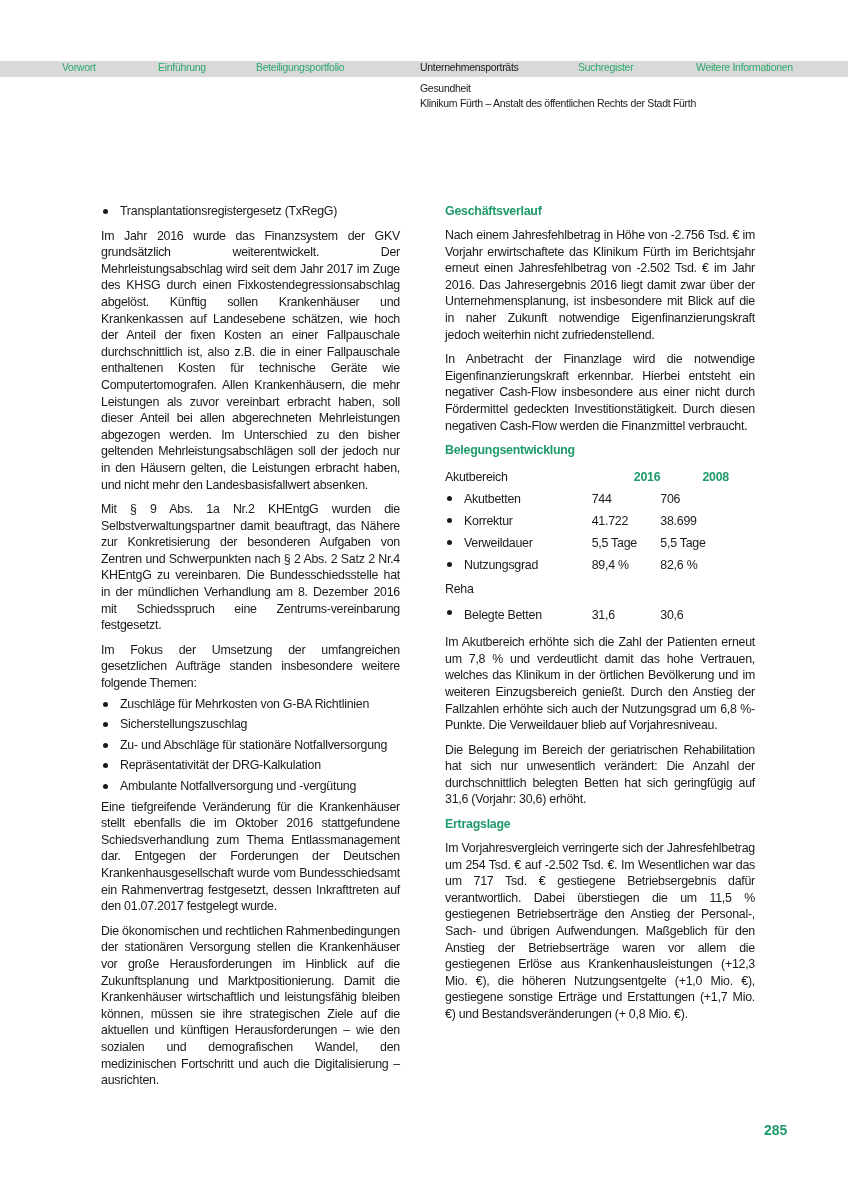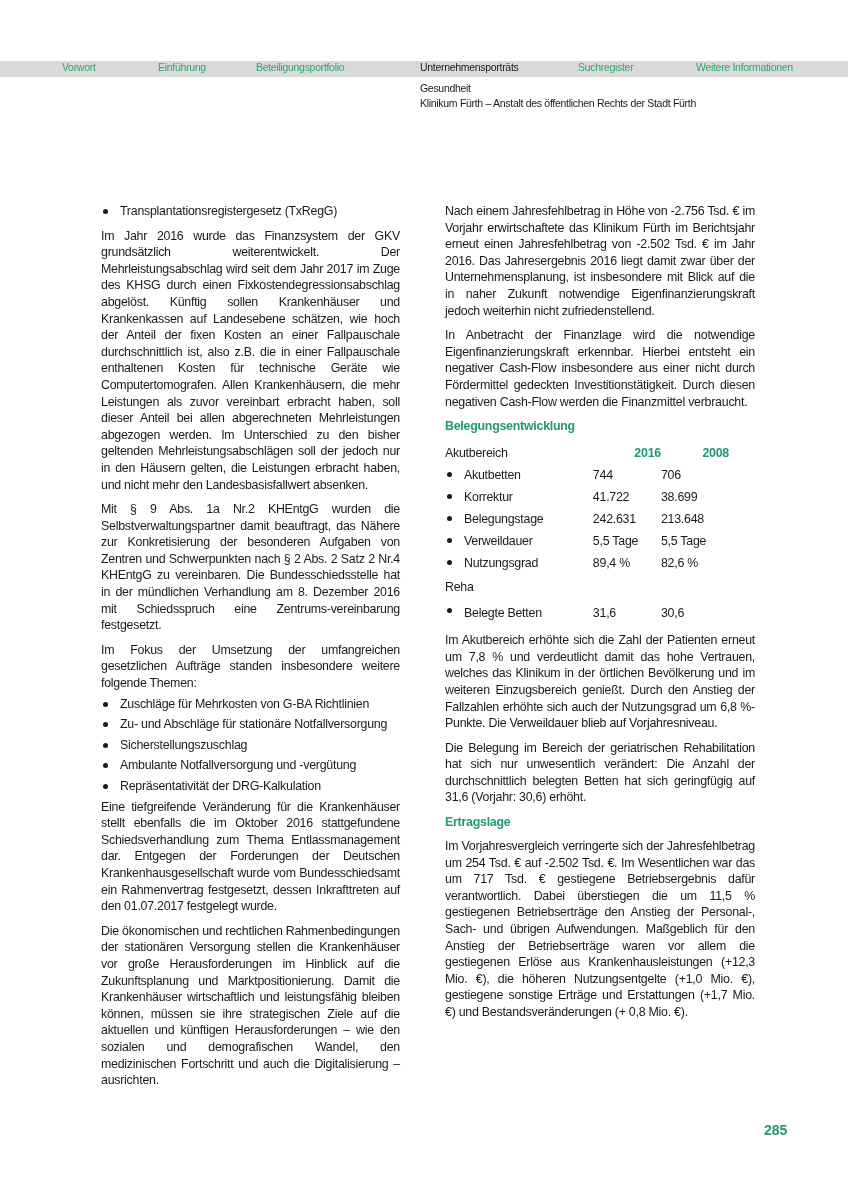--- a/index.html
+++ b/index.html
@@ -68,54 +68,50 @@
 
 <div class="col col-left">
   <ul class="bullets">
     <li>Transplantationsregistergesetz (TxRegG)</li>
   </ul>
   <p style="margin-top:8px">Im Jahr 2016 wurde das Finanzsystem der GKV grundsätzlich weiterentwickelt. Der Mehrleistungsabschlag wird seit dem Jahr 2017 im Zuge des KHSG durch einen Fixkostendegressionsabschlag abgelöst. Künftig sollen Krankenhäuser und Krankenkassen auf Landesebene schätzen, wie hoch der Anteil der fixen Kosten an einer Fallpauschale durchschnittlich ist, also z.B. die in einer Fallpauschale enthaltenen Kosten für technische Geräte wie Computertomografen. Allen Krankenhäusern, die mehr Leistungen als zuvor vereinbart erbracht haben, soll dieser Anteil bei allen abgerechneten Mehrleistungen abgezogen werden. Im Unterschied zu den bisher geltenden Mehrleistungsabschlägen soll der jedoch nur in den Häusern gelten, die Leistungen erbracht haben, und nicht mehr den Landesbasisfallwert absenken.</p>
   <p>Mit § 9 Abs. 1a Nr.2 KHEntgG wurden die Selbstverwaltungspartner damit beauftragt, das Nähere zur Konkretisierung der besonderen Aufgaben von Zentren und Schwerpunkten nach § 2 Abs. 2 Satz 2 Nr.4 KHEntgG zu vereinbaren. Die Bundesschiedsstelle hat in der mündlichen Verhandlung am 8. Dezember 2016 mit Schiedsspruch eine Zentrums-vereinbarung festgesetzt.</p>
   <p style="margin-bottom:4px">Im Fokus der Umsetzung der umfangreichen gesetzlichen Aufträge standen insbesondere weitere folgende Themen:</p>
   <ul class="bullets">
     <li>Zuschläge für Mehrkosten von G-BA Richtlinien</li>
+    <li>Sicherstellungszuschlag</li>
     <li>Zu- und Abschläge für stationäre Notfallversorgung</li>
-    <li>Sicherstellungszuschlag</li>
+    <li>Repräsentativität der DRG-Kalkulation</li>
     <li>Ambulante Notfallversorgung und -vergütung</li>
-    <li>Repräsentativität der DRG-Kalkulation</li>
   </ul>
   <p>Eine tiefgreifende Veränderung für die Krankenhäuser stellt ebenfalls die im Oktober 2016 stattgefundene Schiedsverhandlung zum Thema Entlassmanagement dar. Entgegen der Forderungen der Deutschen Krankenhausgesellschaft wurde vom Bundesschiedsamt ein Rahmenvertrag festgesetzt, dessen Inkrafttreten auf den 01.07.2017 festgelegt wurde.</p>
   <p>Die ökonomischen und rechtlichen Rahmenbedingungen der stationären Versorgung stellen die Krankenhäuser vor große Herausforderungen im Hinblick auf die Zukunftsplanung und Marktpositionierung. Damit die Krankenhäuser wirtschaftlich und leistungsfähig bleiben können, müssen sie ihre strategischen Ziele auf die aktuellen und künftigen Herausforderungen – wie den sozialen und demografischen Wandel, den medizinischen Fortschritt und auch die Digitalisierung – ausrichten.</p>
 </div>
 
 <div class="col col-right">
+  <h3>Geschäftsverlauf</h3>
   <p>Nach einem Jahresfehlbetrag in Höhe von -2.756 Tsd. € im Vorjahr erwirtschaftete das Klinikum Fürth im Berichtsjahr erneut einen Jahresfehlbetrag von -2.502 Tsd. € im Jahr 2016. Das Jahresergebnis 2016 liegt damit zwar über der Unternehmensplanung, ist insbesondere mit Blick auf die in naher Zukunft notwendige Eigenfinanzierungskraft jedoch weiterhin nicht zufriedenstellend.</p>
   <p>In Anbetracht der Finanzlage wird die notwendige Eigenfinanzierungskraft erkennbar. Hierbei entsteht ein negativer Cash-Flow insbesondere aus einer nicht durch Fördermittel gedeckten Investitionstätigkeit. Durch diesen negativen Cash-Flow werden die Finanzmittel verbraucht.</p>
   <h3>Belegungsentwicklung</h3>
   <table class="stats">
     <tbody>
         <tr>
       <td>Akutbereich</td>
       <td class="year">2016</td>
       <td class="year">2008</td>
     </tr>
     <tr>
       <td class="lab">Akutbetten</td>
       <td class="num">744</td>
       <td class="num">706</td>
     </tr>
     <tr>
       <td class="lab">Korrektur</td>
       <td class="num">41.722</td>
       <td class="num">38.699</td>
-    </tr>
-    <tr>
-      <td class="lab">Belegungstage</td>
-      <td class="num">242.631</td>
-      <td class="num">213.648</td>
     </tr>
     <tr>
       <td class="lab">Verweildauer</td>
       <td class="num">5,5 Tage</td>
       <td class="num">5,5 Tage</td>
     </tr>
     <tr>
       <td class="lab">Nutzungsgrad</td>
       <td class="num">89,4 %</td>
       <td class="num">82,6 %</td>

